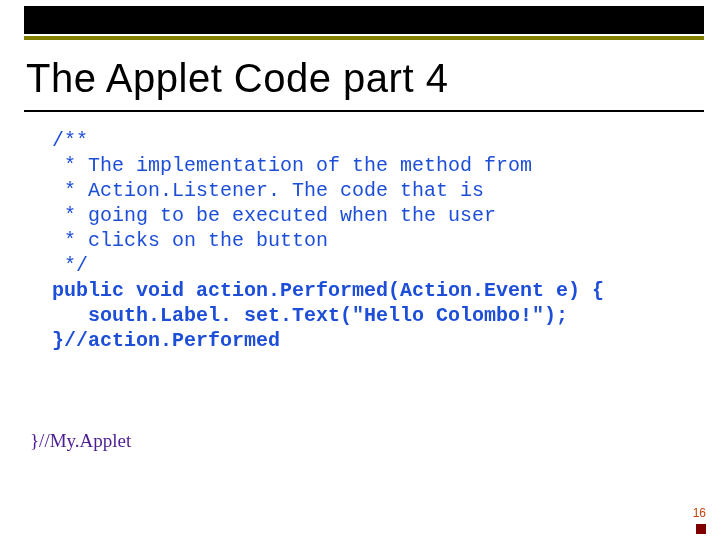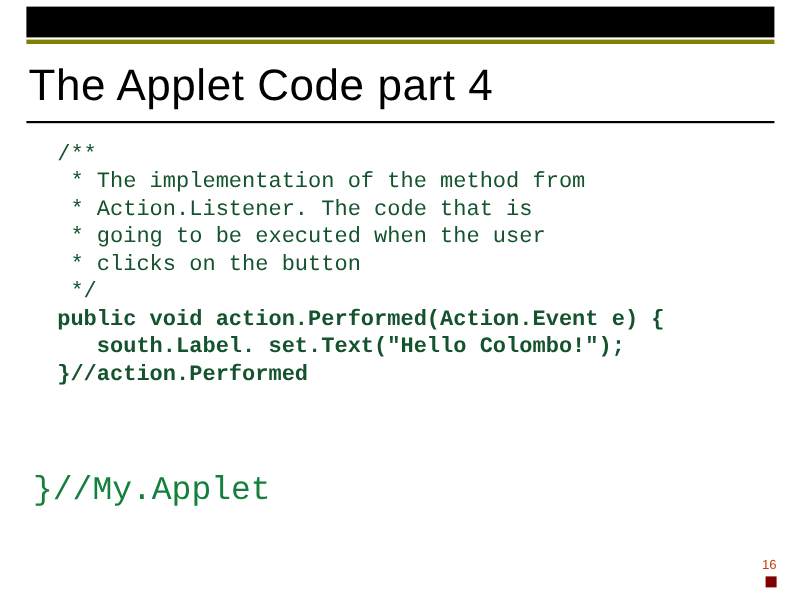--- a/index.html
+++ b/index.html
@@ -53,30 +53,30 @@
   }
   .code-block {
     position: absolute;
     left: 52px;
     top: 128px;
     right: 40px;
     font-family: "Courier New", Courier, monospace;
     font-size: 20px;
     line-height: 1.25;
     white-space: pre;
-    color: #14532d;
+    color: #1d4ed8;
   }
   .code-block .b { font-weight: bold; }
   .closing {
     position: absolute;
     left: 30px;
     top: 430px;
-    font-family: Liberation Mono, monospace;
-    font-size: 30px;
-    color: #15803d;
+    font-family: Liberation Serif, serif;
+    font-size: 19px;
+    color: #4c1d95;
   }
   .page-num {
     position: absolute;
     right: 14px;
     bottom: 20px;
     font-size: 12px;
     color: #c2410c;
   }
   .accent-square {
     position: absolute;

